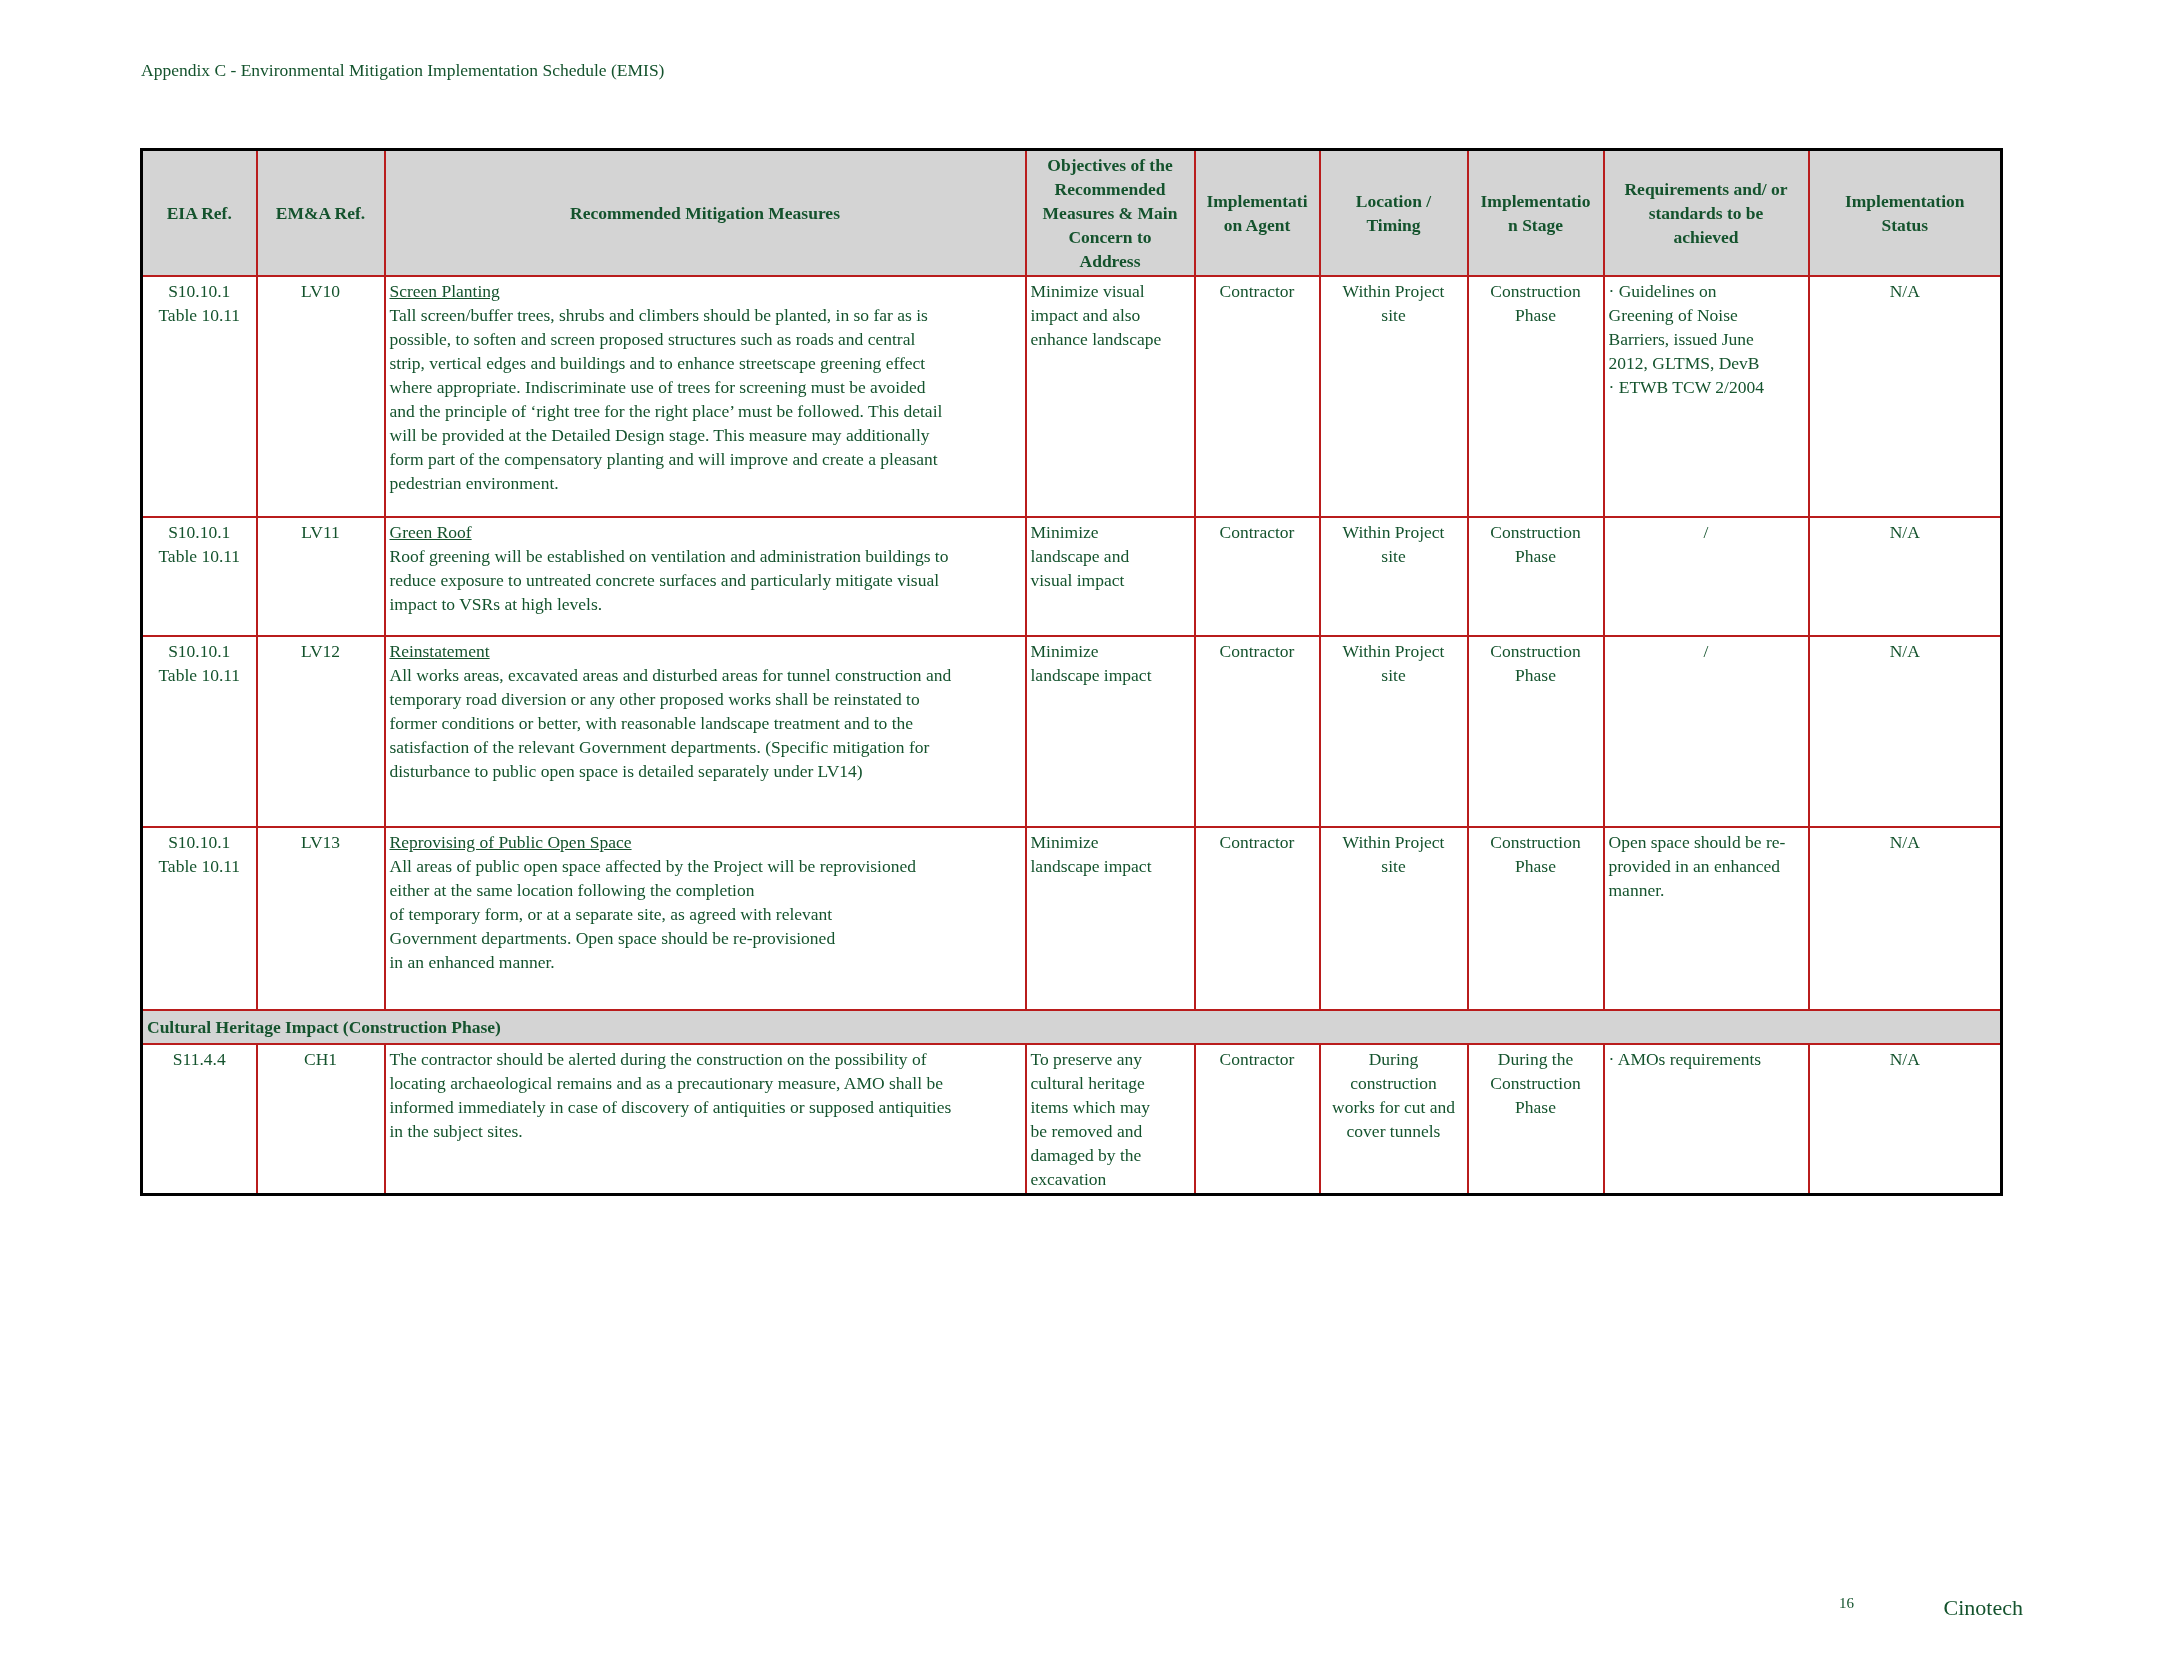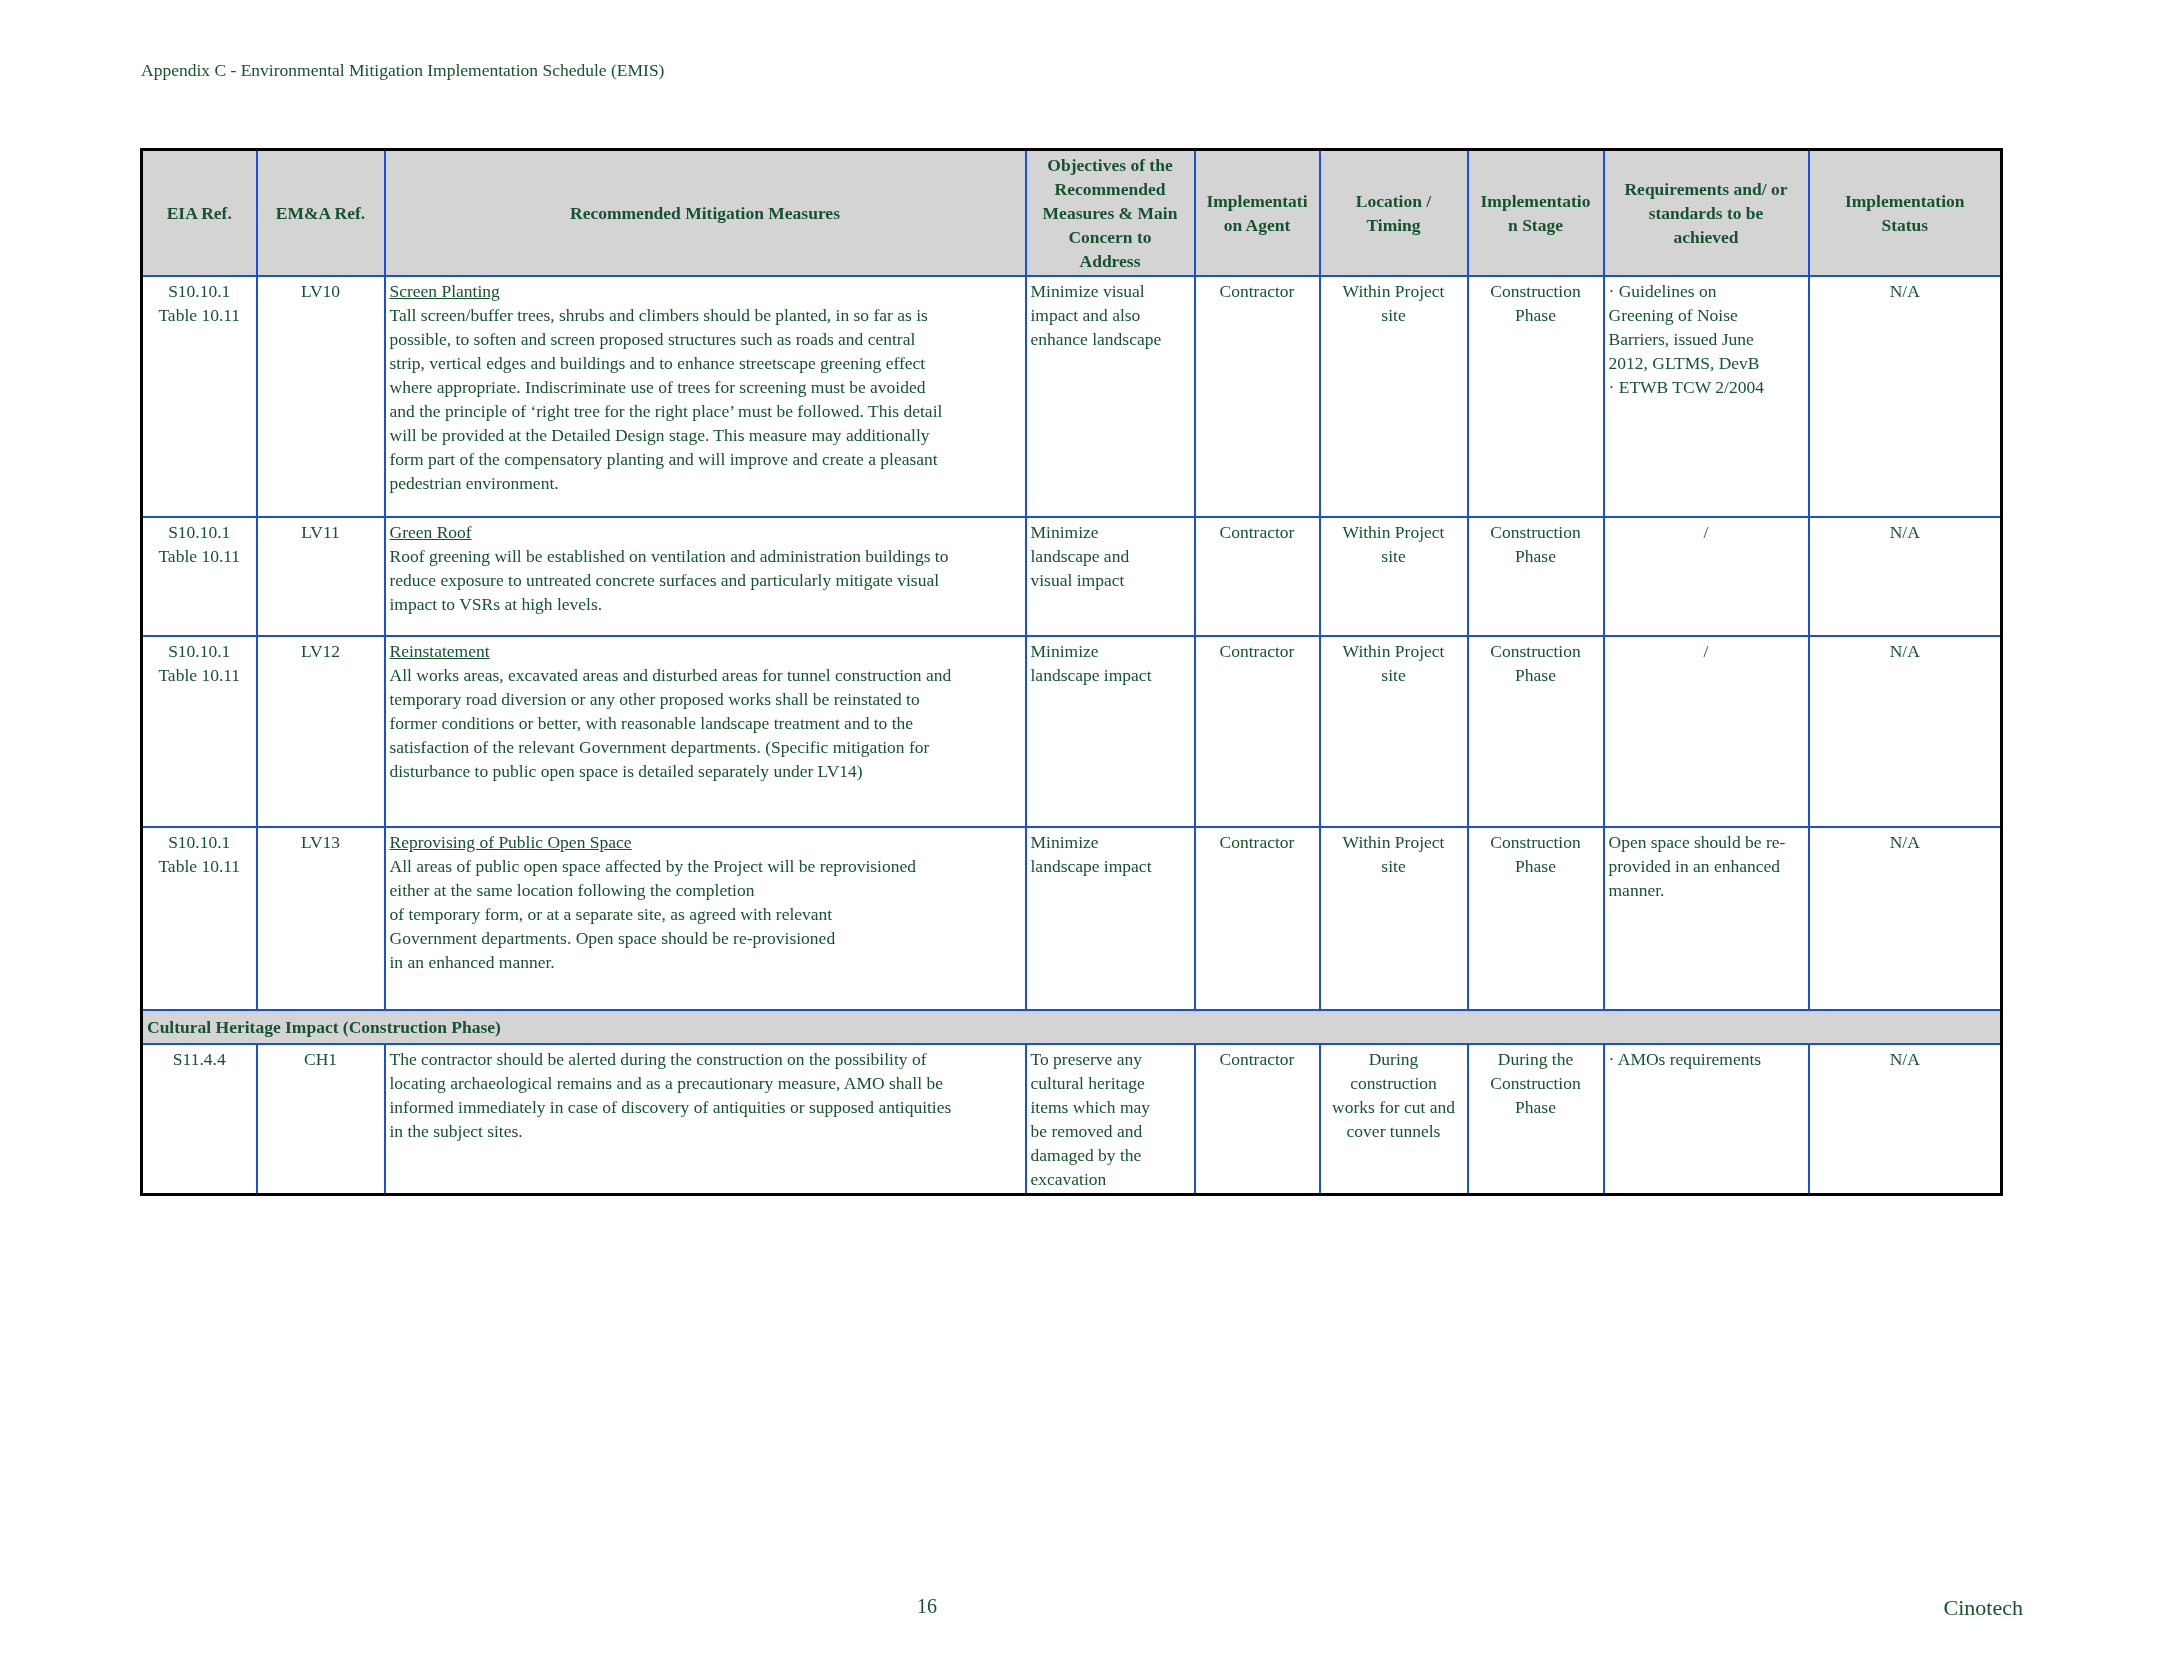--- a/index.html
+++ b/index.html
@@ -29,21 +29,21 @@
     left: 140px;
     top: 148px;
     width: 1860px;
     border-collapse: collapse;
     table-layout: fixed;
     border: 3px solid #000;
     font-size: 17.5px;
     line-height: 24px;
   }
   table.emis th, table.emis td {
-    border: 2px solid #1d4ed8;
+    border: 2px solid #b91c1c;
     padding: 2px 4px;
     white-space: pre-line;
     overflow: hidden;
     vertical-align: top;
   }
   table.emis thead th {
     background: #d4d4d4;
     font-weight: bold;
     text-align: center;
     vertical-align: middle;
@@ -79,22 +79,22 @@
     font-weight: bold;
     vertical-align: middle;
     white-space: nowrap;
     text-align: left;
   }
   .doc-footer-page {
     position: absolute;
     left: 0;
     top: 1595px;
     width: 1854px;
-    text-align: center;
-    font-size: 20px;
+    text-align: right;
+    font-size: 15px;
   }
   .doc-footer-company {
     position: absolute;
     right: 141px;
     top: 1595px;
     font-size: 22px;
   }
 </style>
 </head>
 <body>

